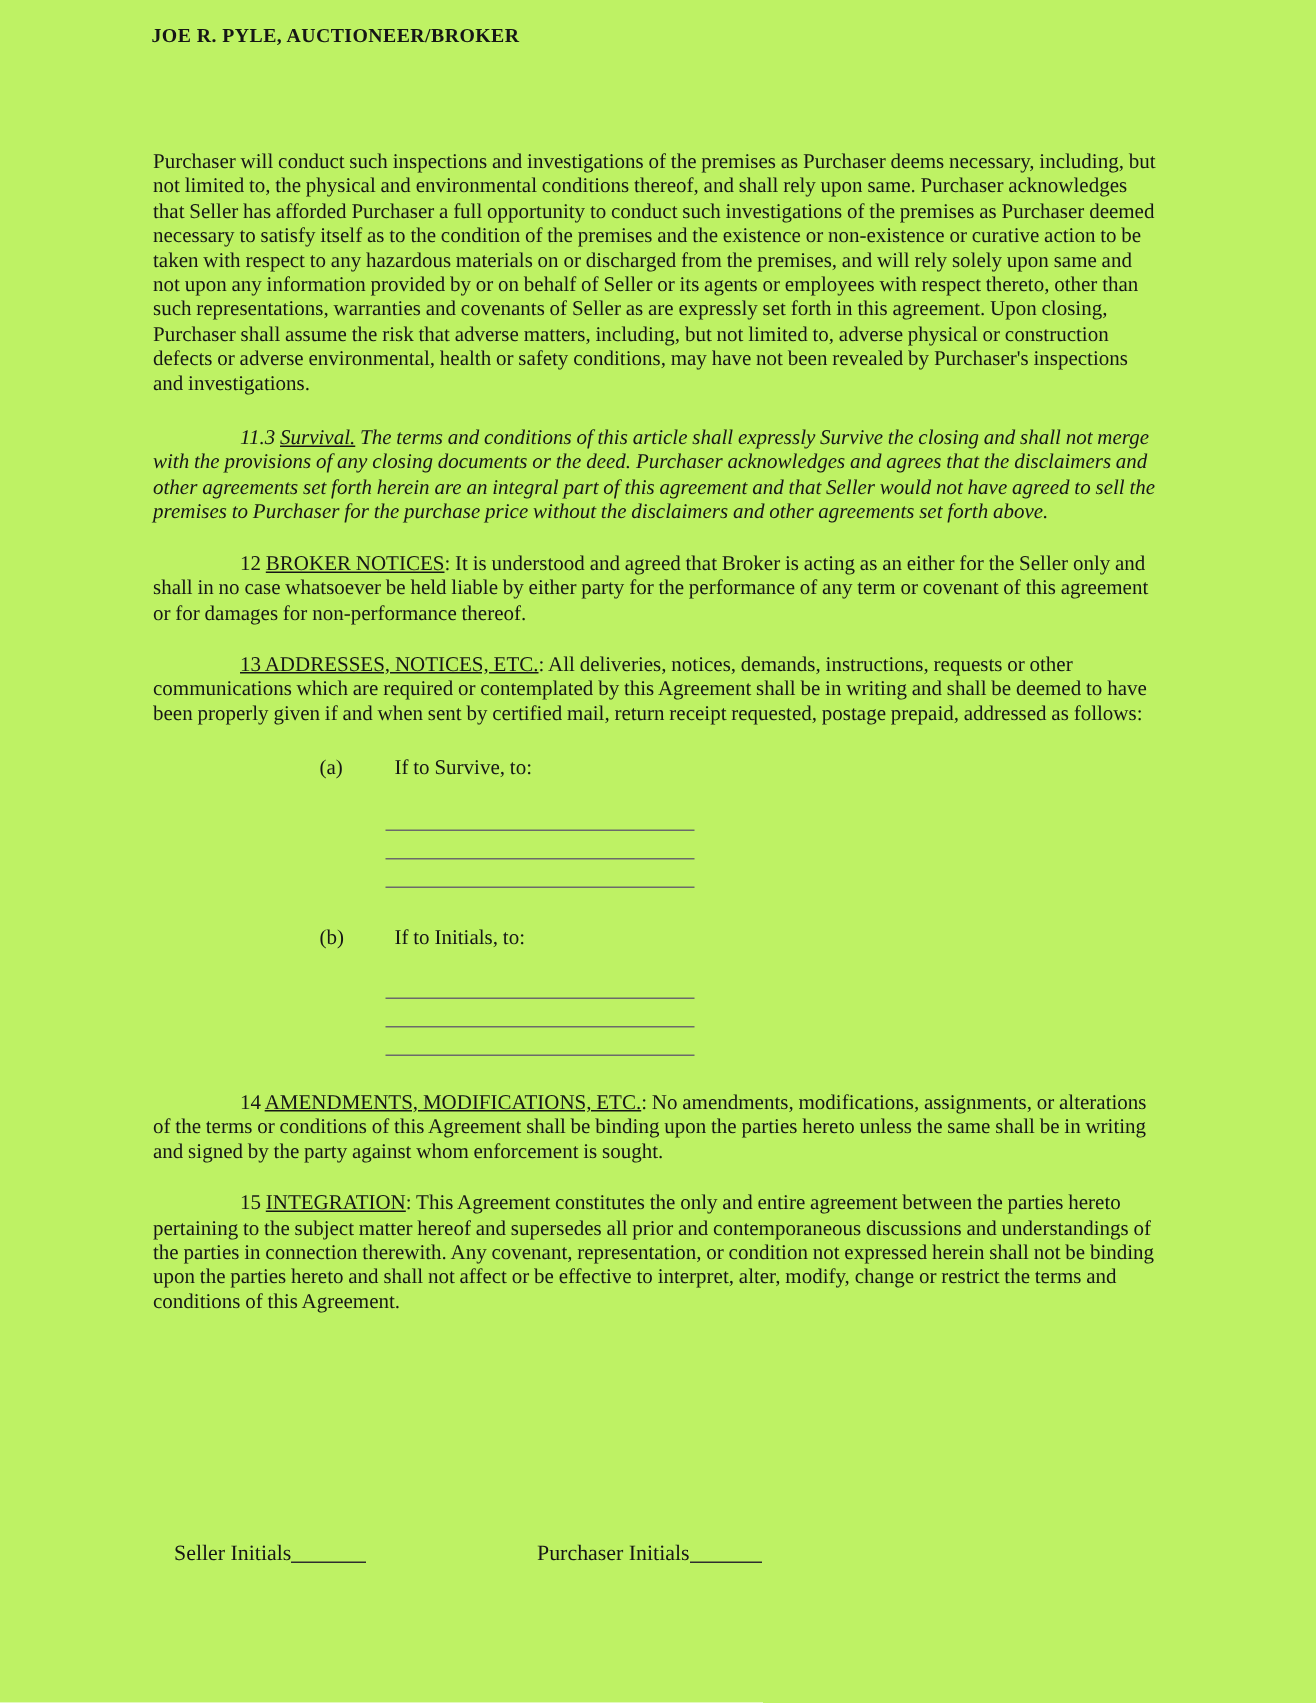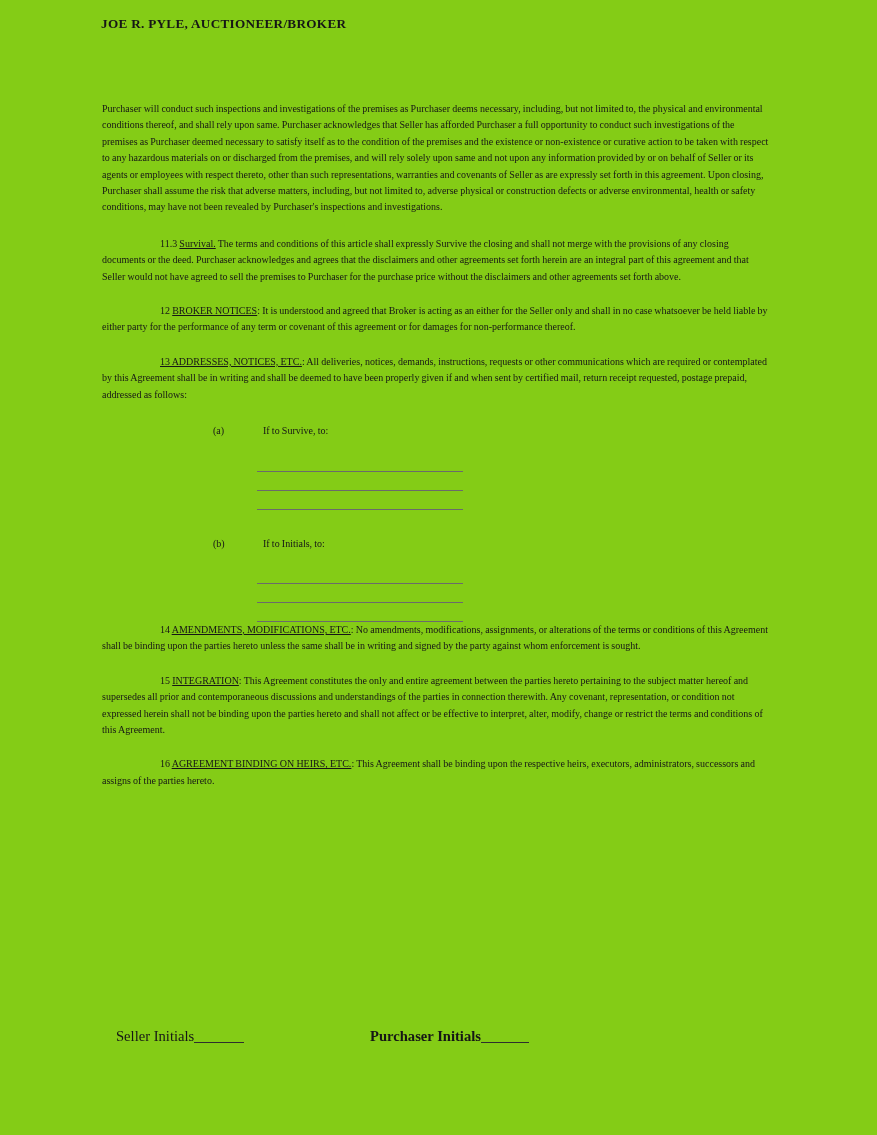--- a/index.html
+++ b/index.html
@@ -4,53 +4,53 @@
 <style>
   html, body {
     margin: 0;
     padding: 0;
     background: #ffffff;
   }
   .page {
     position: relative;
     width: 877px;
     height: 1135px;
-    background: #84cc16;
+    background: #bef264;
     overflow: hidden;
     font-family: "Liberation Serif", "DejaVu Serif", serif;
     color: #161616;
   }
   .doc-header {
     position: absolute;
     left: 101px;
     top: 16px;
     font-size: 13.2px;
     font-weight: bold;
     letter-spacing: 0.3px;
     white-space: nowrap;
   }
   .content {
     position: absolute;
     left: 102px;
     top: 101px;
     width: 670px;
-    font-size: 10px;
+    font-size: 14px;
     line-height: 16.4px;
     word-spacing: -0.3px;
     text-align: left;
   }
   .content p {
     margin: 0;
     padding: 0;
   }
   .sec {
     text-indent: 58px;
   }
   .mt { margin-top: 18px !important; }
-  .mt-lg { margin-top: 20px !important; }
+  .mt-lg { margin-top: 20px !important; font-style: italic; }
   .u { text-decoration: underline; }
   .notice-block {
     margin-top: 20px;
   }
   .notice-row {
     display: flex;
   }
   .notice-letter {
     display: inline-block;
     margin-left: 111px;
@@ -73,21 +73,21 @@
     left: 0;
     top: 1028px;
     width: 877px;
     font-size: 14.6px;
   }
   .footer-item {
     position: absolute;
     white-space: nowrap;
   }
   .footer-item.seller { left: 116px; }
-  .footer-item.purchaser { left: 370px; font-weight: bold; }
+  .footer-item.purchaser { left: 358px; }
   .init-line {
     display: inline-block;
     width: 50px;
     border-bottom: 1.2px solid #2e2e2e;
     position: relative;
     top: 2px;
   }
 </style>
 </head>
 <body>
@@ -123,25 +123,24 @@
         <span class="notice-letter">(b)</span>
         <span class="notice-label">If to Initials, to:</span>
       </div>
       <div class="blank-lines">
         <div class="blank-line"></div>
         <div class="blank-line"></div>
         <div class="blank-line"></div>
       </div>
     </div>
 
-    <p class="sec" style=""><span>14 </span><span class="u">AMENDMENTS, MODIFICATIONS, ETC.</span><span>: No amendments, modifications, assignments, or alterations of the terms or conditions of this Agreement shall be binding upon the parties hereto unless the same shall be in writing and signed by the party against whom enforcement is sought.</span></p>
+    <p class="sec" style="margin-top: 24px;"><span>14 </span><span class="u">AMENDMENTS, MODIFICATIONS, ETC.</span><span>: No amendments, modifications, assignments, or alterations of the terms or conditions of this Agreement shall be binding upon the parties hereto unless the same shall be in writing and signed by the party against whom enforcement is sought.</span></p>
 
     <p class="sec mt"><span>15 </span><span class="u">INTEGRATION</span><span>: This Agreement constitutes the only and entire agreement between the parties hereto pertaining to the subject matter hereof and supersedes all prior and contemporaneous discussions and understandings of the parties in connection therewith. Any covenant, representation, or condition not expressed herein shall not be binding upon the parties hereto and shall not affect or be effective to interpret, alter, modify, change or restrict the terms and conditions of this Agreement.</span></p>
 
-    <p class="sec mt"><span>16 </span><span class="u">AGREEMENT BINDING ON HEIRS, ETC.</span><span>: This Agreement shall be binding upon the respective heirs, executors, administrators, successors and assigns of the parties hereto.</span></p>
 
   </div>
 
   <div class="footer">
     <div class="footer-item seller"><span>Seller Initials</span><span class="init-line"></span></div>
     <div class="footer-item purchaser"><span>Purchaser Initials</span><span class="init-line" style="width:48px;"></span></div>
   </div>
 
 </div>
 

